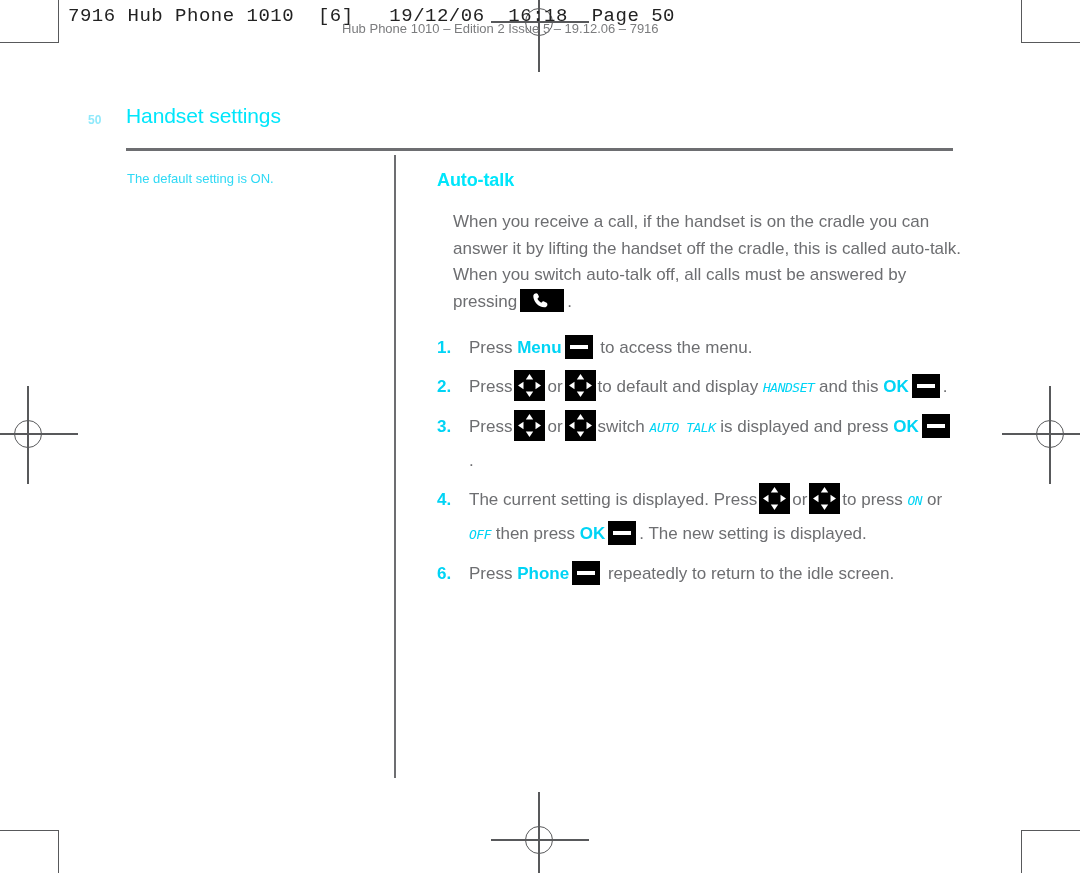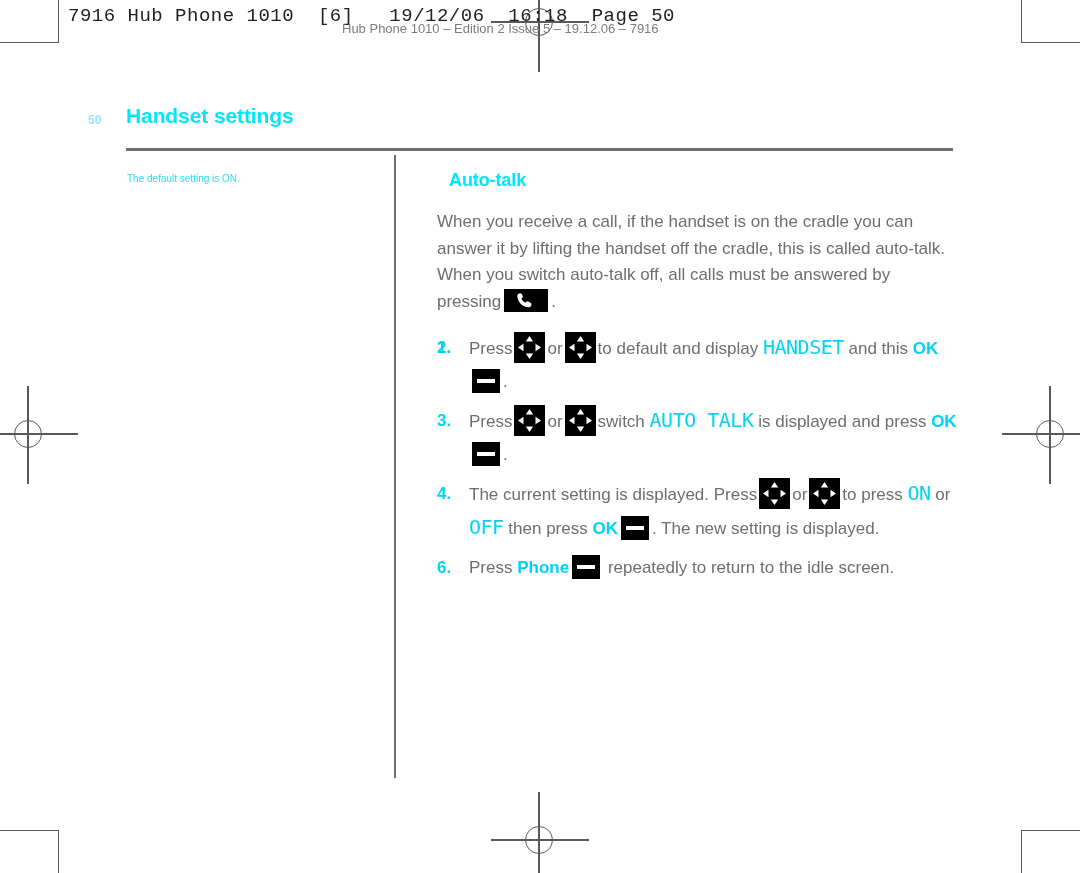--- a/index.html
+++ b/index.html
@@ -94,21 +94,21 @@
     position: absolute;
     left: 0; top: 9px;
     font-size: 12px;
     font-weight: bold;
     color: #8fe9fb;
   }
   .chapter-title {
     position: absolute;
     left: 38px; top: 0px;
     font-size: 21px;
-    font-weight: bold;
+    font-weight: normal;
     color: #00e6fb;
     letter-spacing: -0.1px;
   }
   .rule {
     position: absolute;
     left: 126px; top: 148px;
     width: 827px;
     height: 3px;
     background: #6d6e71;
   }
@@ -118,43 +118,43 @@
     width: 2px;
     height: 623px;
     background: #6d6e71;
   }
 
   
   .side-note {
     position: absolute;
     left: 127px; top: 169px;
     width: 250px;
-    font-size: 10px;
+    font-size: 13px;
     line-height: 19px;
     color: #2fd9f5;
   }
 
   
   .main-col {
     position: absolute;
     left: 437px; top: 170px;
     width: 520px;
   }
   .section-head {
     font-size: 18px;
     font-weight: bold;
     color: #00e6fb;
-    margin: 0 0 18px 12px;
+    margin: 0 0 18px 0;
     letter-spacing: -0.1px;
   }
   .body-para {
     font-size: 17px;
     line-height: 26.6px;
     color: #6d6e71;
-    margin: 0 0 14px 0;
+    margin: 0 0 14px 16px;
     width: 515px;
   }
 
   
   .steps { margin-top: 16px; }
   .step {
     position: relative;
     padding-left: 32px;
     font-size: 17px;
     line-height: 33px;
@@ -171,22 +171,23 @@
   .step-text { display: inline; }
 
   
   .soft-label {
     color: #00d4f5;
     font-weight: bold;
   }
   .lcd {
     color: #00d4f5;
     font-family: "DejaVu Sans Mono", monospace;
-    font-size: 20px;
+    font-size: 13px;
     letter-spacing: -0.5px;
+    font-style: italic;
   }
 
   
   .key {
     display: inline-block;
     vertical-align: -6px;
     background: #000000;
     position: relative;
   }
   .key-soft {
@@ -270,20 +271,24 @@
       <svg width="22" height="19" viewBox="0 0 22 19" aria-hidden="true">
         <path d="M5.4 2.2c-1.7 0-3.1 1.2-3.1 2.9 0 5.6 5.2 11.2 11 11.2 1.8 0 3.1-1.3 3.1-2.9 0-.9-.5-1.5-1.3-1.9l-2.1-1c-.8-.4-1.5-.1-2 .5l-.6.8c-1.7-.9-3.2-2.4-4-4.1l.8-.6c.6-.5.9-1.2.5-2l-1-2.1c-.4-.6-1-.8-1.3-.8z" fill="#ffffff"></path>
       </svg>
     </span><span>.</span>
   </p>
 
   <div class="steps">
 
     <div class="step">
       <span class="step-num">1.</span>
+      <span class="step-text">
+        <span>Press</span>
+        <span class="soft-label">Menu</span><span class="key key-soft"><span class="bar"></span></span> <span>to access the menu.</span>
+      </span>
     </div>
 
     <div class="step">
       <span class="step-num">2.</span>
       <span class="step-text">
         <span>Press</span><span class="key key-nav">
           <svg width="31" height="31" viewBox="0 0 31 31" aria-hidden="true">
             <path d="M15.5 4 L19.2 9.5 L11.8 9.5 Z" fill="#ffffff"></path>
             <path d="M15.5 27 L11.8 21.5 L19.2 21.5 Z" fill="#ffffff"></path>
             <path d="M4 15.5 L9.5 11.8 L9.5 19.2 Z" fill="#ffffff"></path>

